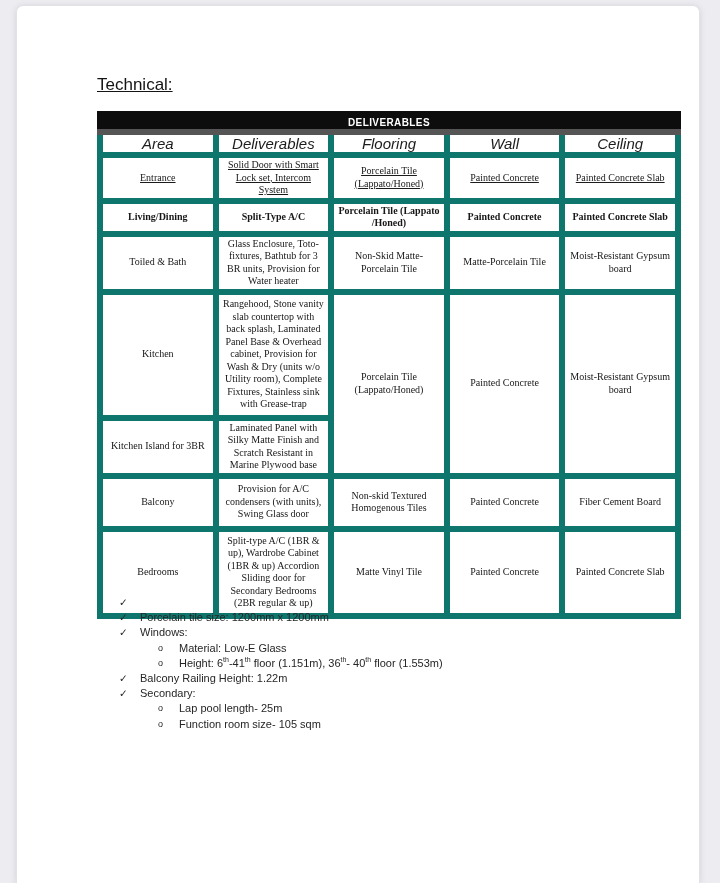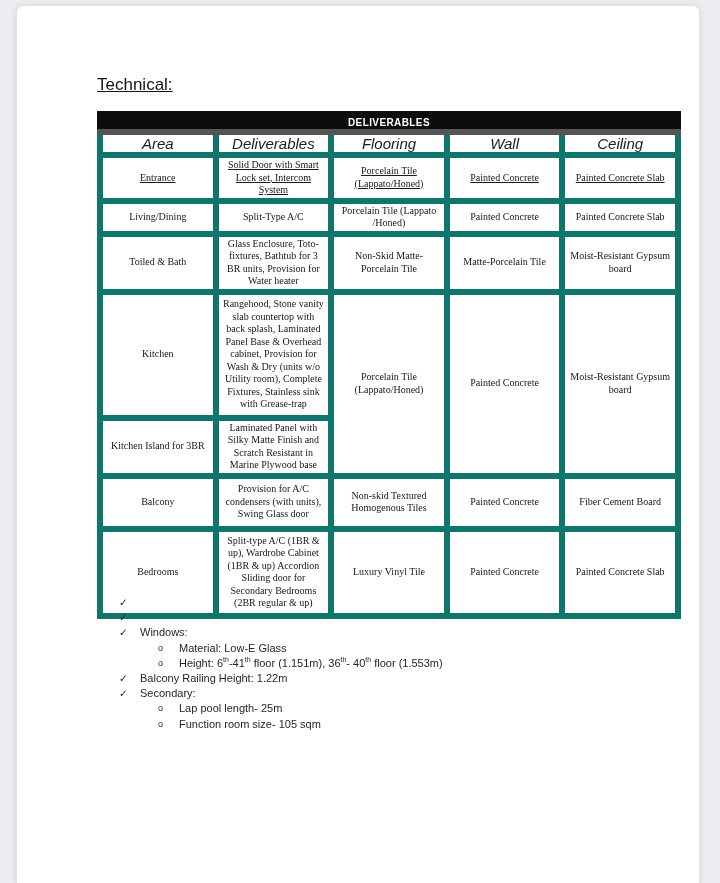--- a/index.html
+++ b/index.html
@@ -62,21 +62,21 @@
     background:#ffffff;
   }
   table.deliv td {
     font-family:"Liberation Serif", serif;
     font-size:10px;
     line-height:12.5px;
     padding:1px 4px;
     color:#171717;
   }
   tr.r-entrance   { height:40px;text-decoration:underline; }
-  tr.r-living     { height:26px; }
+  tr.r-living     { height:26px;font-weight:bold; }
   tr.r-toiled     { height:53px; }
   tr.r-kitchen    { height:126px; }
   tr.r-island     { height:52px; }
   tr.r-balcony    { height:53px; }
   tr.r-bedrooms   { height:87px; }
 
   .notes {
     position:absolute;
     left:80px; top:589px;
     width:560px;
@@ -164,33 +164,34 @@
       <tr class="r-balcony">
         <td>Balcony</td>
         <td>Provision for A/C condensers (with units), Swing Glass door</td>
         <td>Non-skid Textured Homogenous Tiles</td>
         <td>Painted Concrete</td>
         <td>Fiber Cement Board</td>
       </tr>
       <tr class="r-bedrooms">
         <td>Bedrooms</td>
         <td>Split-type A/C (1BR &amp; up), Wardrobe Cabinet (1BR &amp; up) Accordion Sliding door for Secondary Bedrooms (2BR regular &amp; up)</td>
-        <td>Luxury Vinyl Tile</td>
+        <td>Matte Vinyl Tile</td>
         <td>Painted Concrete</td>
         <td>Painted Concrete Slab</td>
       </tr>
     </tbody>
   </table>
 
   <div class="notes">
     <div class="note">
       <span class="marker">✓</span>
     </div>
     <div class="note">
       <span class="marker">✓</span>
+      <span class="txt">Porcelain tile size: 1200mm x 1200mm</span>
     </div>
     <div class="note">
       <span class="marker">✓</span>
       <span class="txt">Windows:</span>
     </div>
     <div class="note sub">
       <span class="marker">o</span>
       <span class="txt">Material: Low-E Glass</span>
     </div>
     <div class="note sub">

